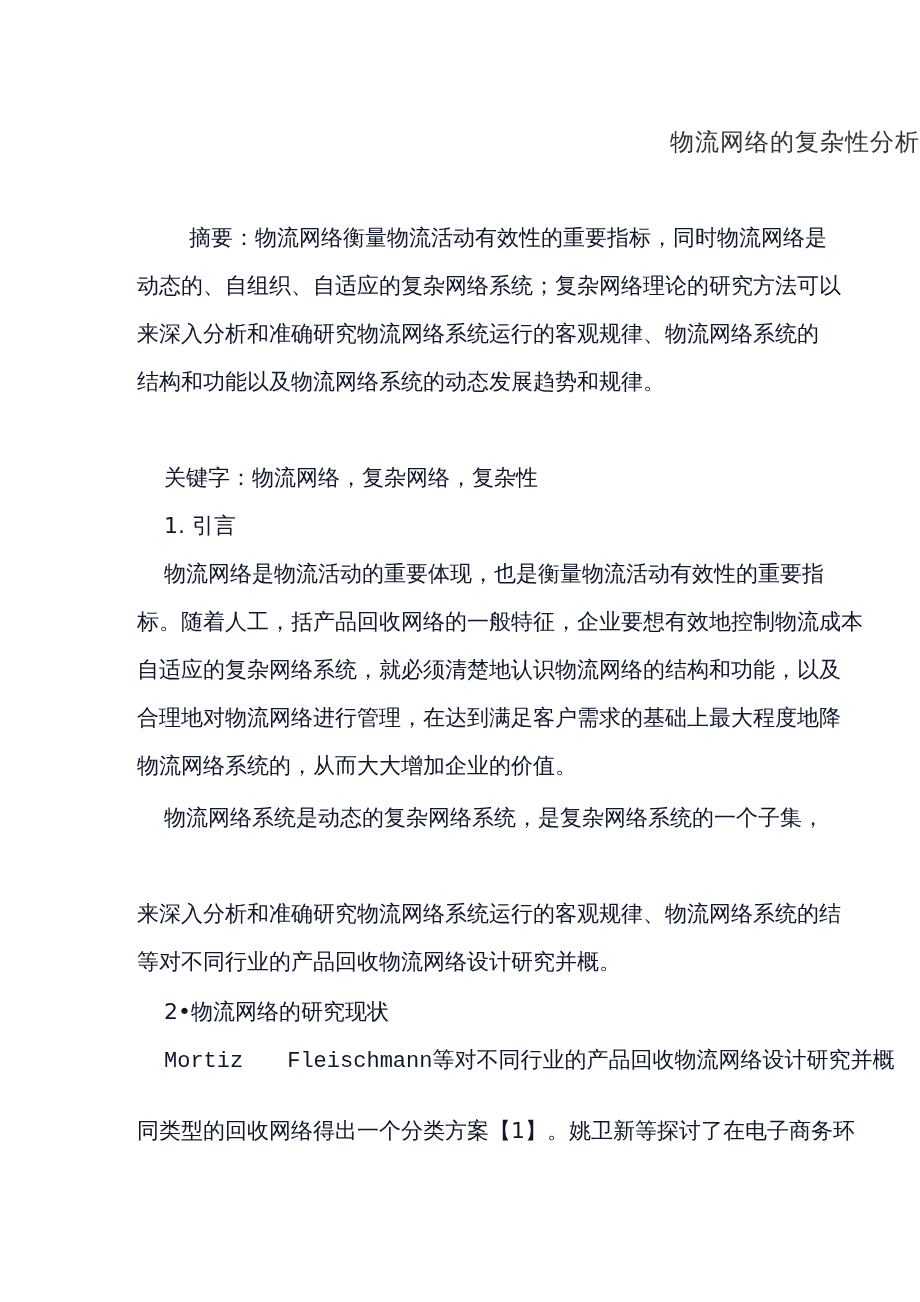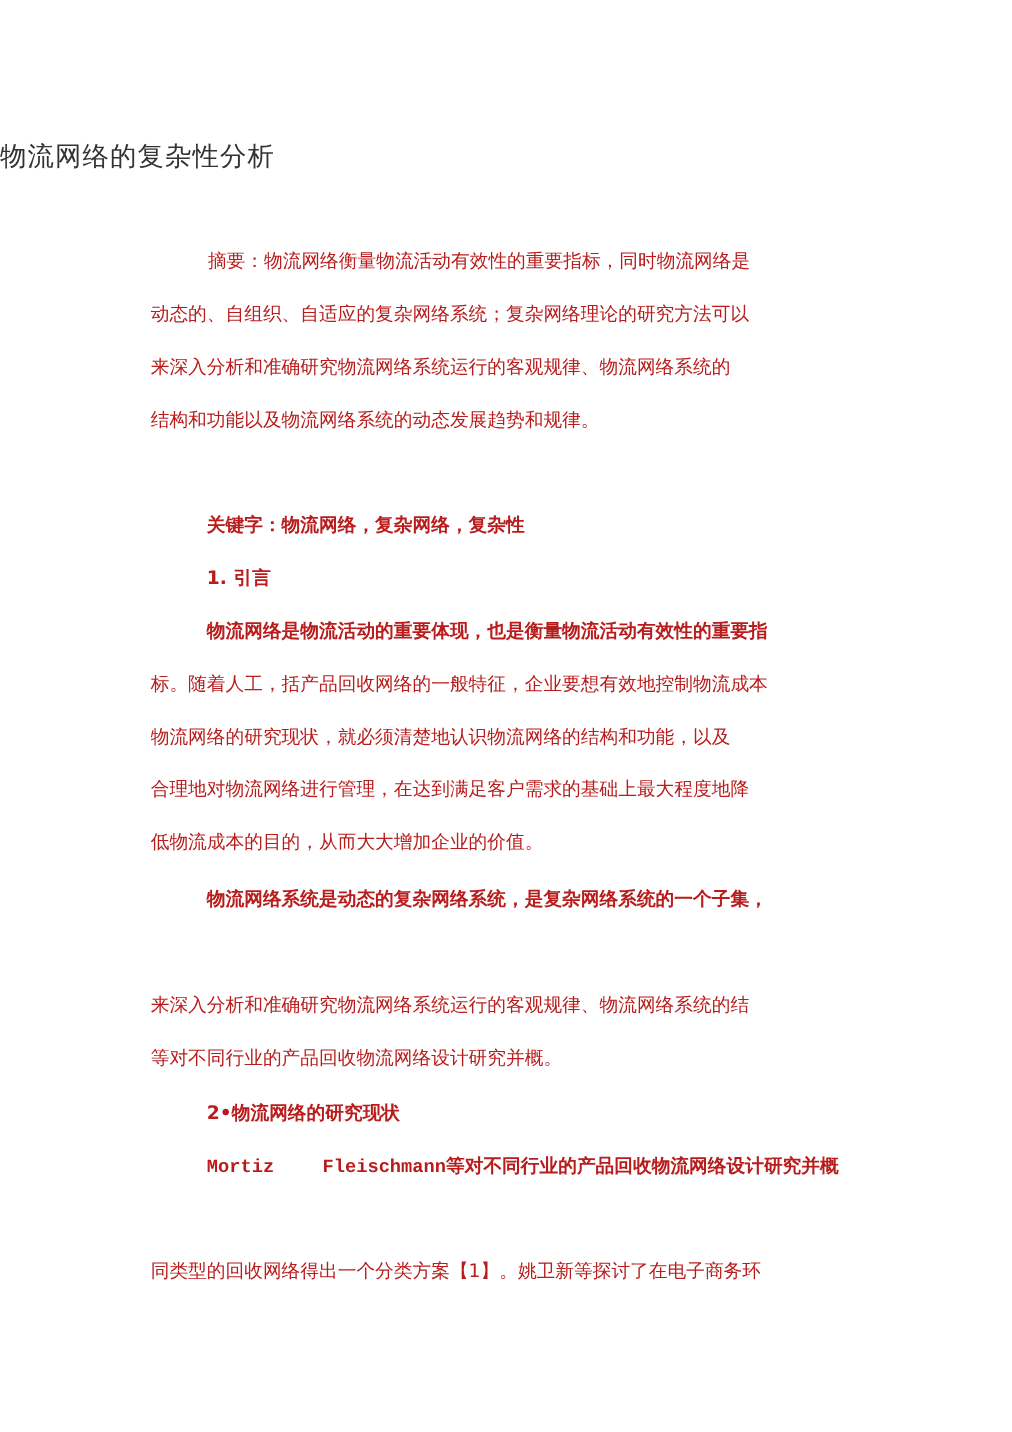--- a/index.html
+++ b/index.html
@@ -20,35 +20,35 @@
     left: 0; top: 0;
     width: 920px;
     height: 1302px;
     background: #ffffff;
   }
   .title {
     position: absolute;
     top: 124px;
     left: 0;
     width: 920px;
-    text-align: left;
+    text-align: right;
     font-size: 24px;
     line-height: 36px;
     color: #333333;
     letter-spacing: 1px;
   }
   .line {
     position: absolute;
     left: 137px;
-    font-size: 17px;
+    font-size: 22px;
     line-height: 26px;
     white-space: nowrap;
-    color: #b91c1c;
+    color: #0f172a;
   }
-  .indent { left: 188px; font-weight: bold; }
+  .indent { left: 164px; }
   .abs-first { left: 189px; }
   .mono {
     font-family: "Liberation Mono", "DejaVu Sans Mono", monospace;
     text-align: center;
   }
 </style>
 </head>
 <body>
 
 <div class="page">
@@ -59,28 +59,28 @@
   <div class="line" style="top:273px">动态的、自组织、自适应的复杂网络系统；复杂网络理论的研究方法可以</div>
   <div class="line" style="top:321px">来深入分析和准确研究物流网络系统运行的客观规律、物流网络系统的</div>
   <div class="line" style="top:369px">结构和功能以及物流网络系统的动态发展趋势和规律。</div>
 
   <div class="line indent" style="top:465px">关键字：物流网络，复杂网络，复杂性</div>
 
   <div class="line indent" style="top:513px">1. 引言</div>
 
   <div class="line indent" style="top:561px">物流网络是物流活动的重要体现，也是衡量物流活动有效性的重要指</div>
   <div class="line" style="top:609px">标。随着人工，括产品回收网络的一般特征，企业要想有效地控制物流成本</div>
-  <div class="line" style="top:657px">物流网络的研究现状，就必须清楚地认识物流网络的结构和功能，以及</div>
+  <div class="line" style="top:657px">自适应的复杂网络系统，就必须清楚地认识物流网络的结构和功能，以及</div>
   <div class="line" style="top:705px">合理地对物流网络进行管理，在达到满足客户需求的基础上最大程度地降</div>
-  <div class="line" style="top:753px">低物流成本的目的，从而大大增加企业的价值。</div>
+  <div class="line" style="top:753px">物流网络系统的，从而大大增加企业的价值。</div>
 
   <div class="line indent" style="top:805px">物流网络系统是动态的复杂网络系统，是复杂网络系统的一个子集，</div>
   <div class="line" style="top:901px">来深入分析和准确研究物流网络系统运行的客观规律、物流网络系统的结</div>
   <div class="line" style="top:949px">等对不同行业的产品回收物流网络设计研究并概。</div>
 
   <div class="line indent" style="top:999px">2•物流网络的研究现状</div>
 
   <div class="line indent" style="top:1047px">
     <span class="mono">Mortiz</span><span style="display:inline-block;width:44px"></span><span class="mono">Fleischmann</span><span>等对不同行业的产品回收物流网络设计研究并概</span>
   </div>
-  <div class="line" style="top:1143px">同类型的回收网络得出一个分类方案【1】。姚卫新等探讨了在电子商务环</div>
+  <div class="line" style="top:1118px">同类型的回收网络得出一个分类方案【1】。姚卫新等探讨了在电子商务环</div>
 
 </div>
 
 </body></html>

